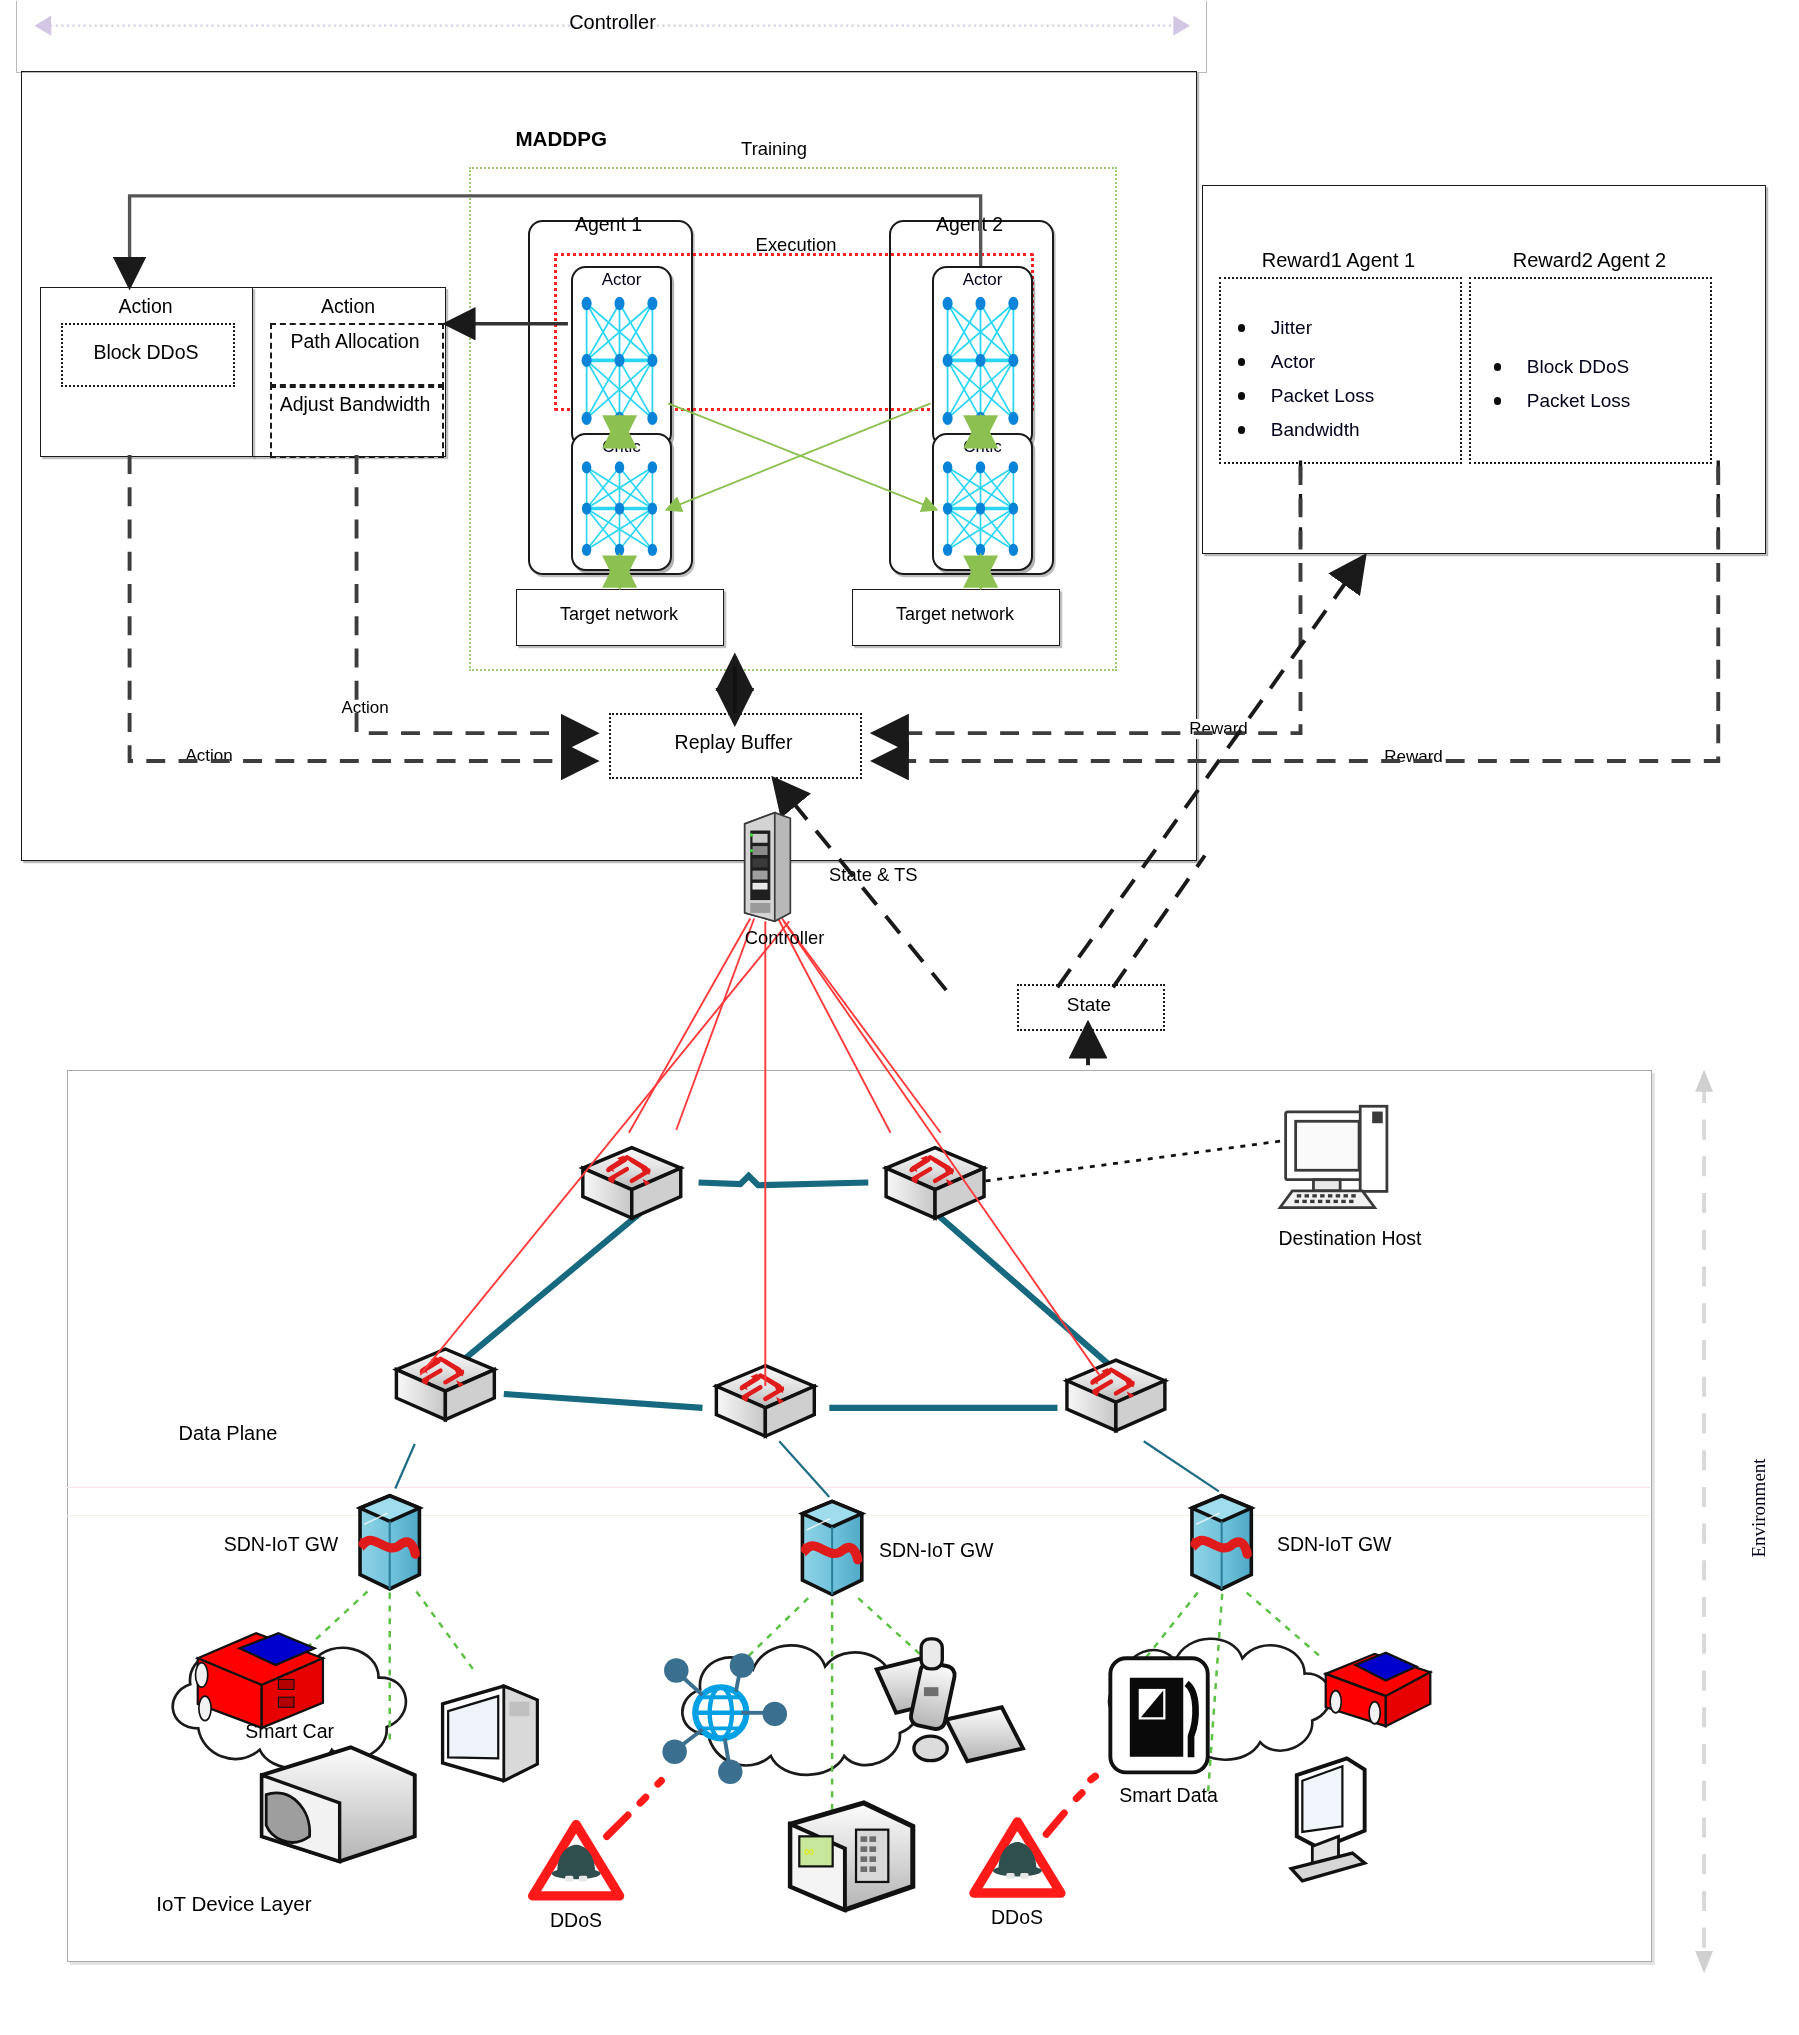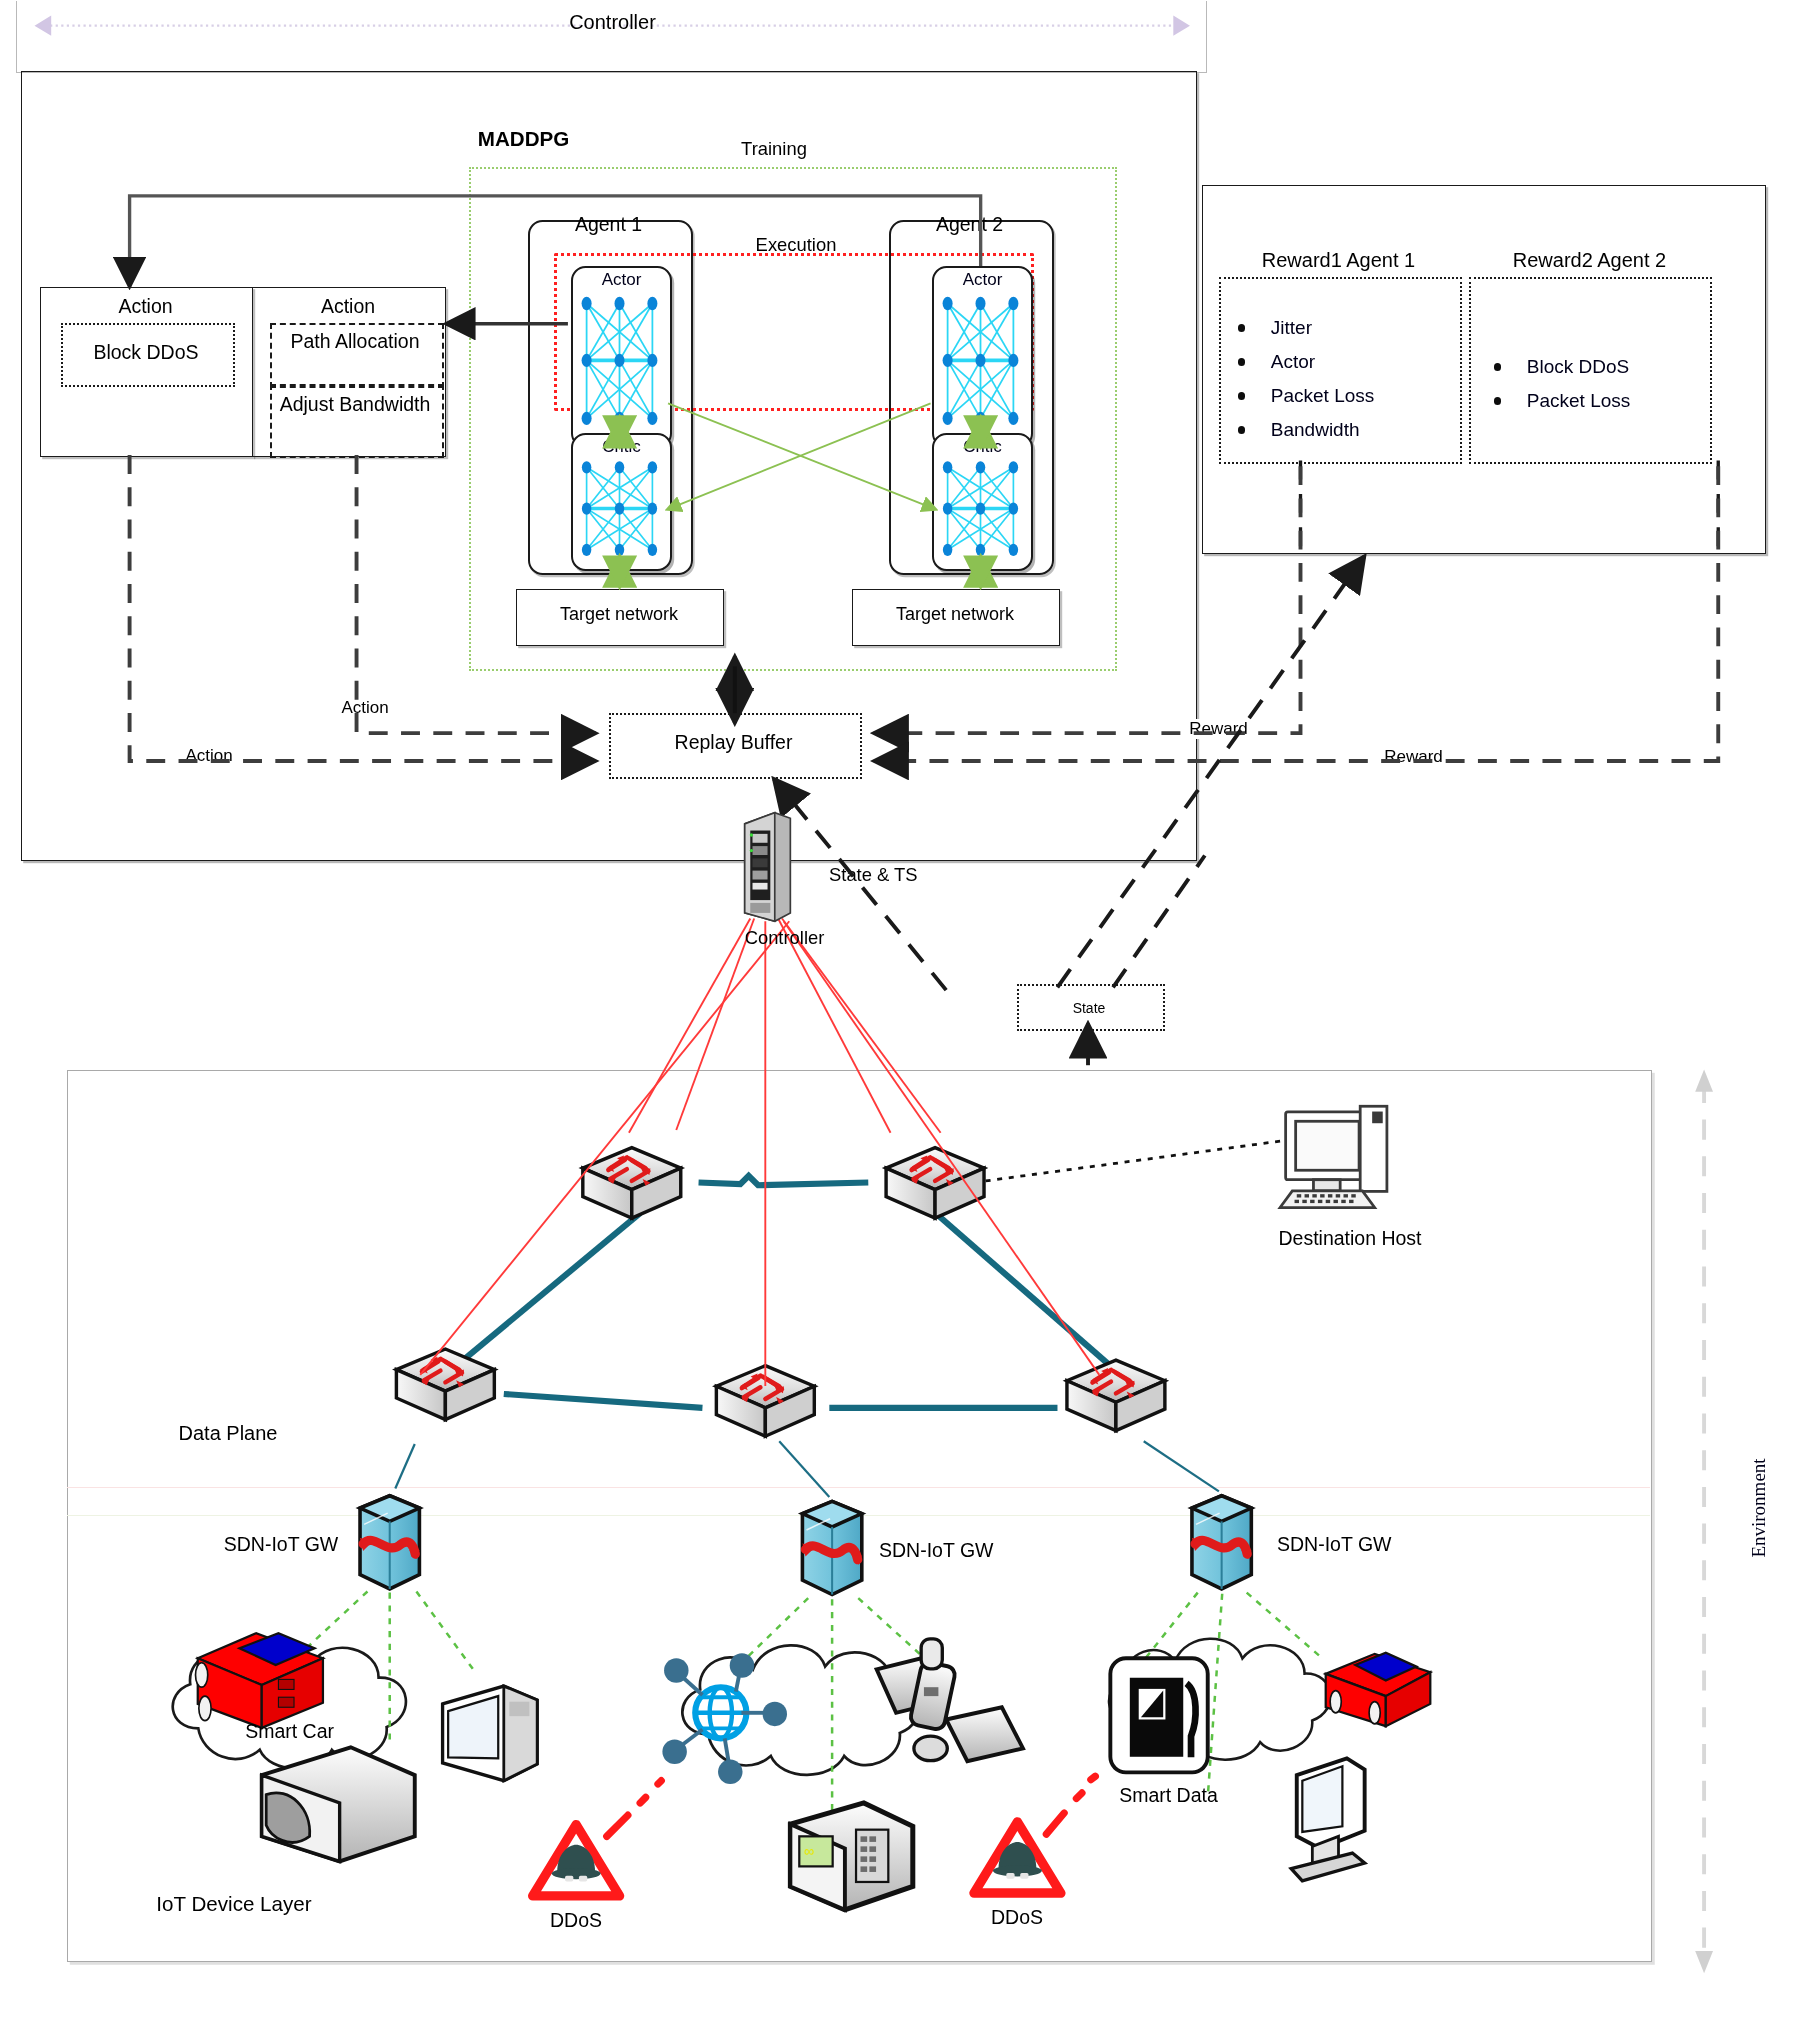--- a/index.html
+++ b/index.html
@@ -47,21 +47,21 @@
       <polygon points="2108,28 2138,46 2108,64" fill="#d2c6e4"></polygon>
     </g>
   </svg>
   <div class="ctr" style="left:490px;top:11px;width:245px;font-size:20px;z-index:4;">Controller</div>
 
   <div class="solidbox" style="left:21px;top:71px;width:1174px;height:788px;"></div>
 
   <div style="position:absolute;left:469px;top:167px;width:644px;height:500px;
               border:2.8px dotted #9acd6e;"></div>
 
-  <div class="ctr" style="left:440px;top:127px;width:167px;font-size:20.6px;font-weight:bold;text-align:center;">MADDPG</div>
+  <div class="ctr" style="left:440px;top:127px;width:167px;font-size:20.6px;font-weight:bold;text-align:right;">MADDPG</div>
   <div class="ctr" style="left:696px;top:138px;width:156px;font-size:18.4px;">Training</div>
 
   <div class="thinbox rnd" style="left:528px;top:220px;width:161px;height:351px;border-width:2.2px;
               box-shadow:1.7px 2.2px 0 0 rgba(0,0,0,.25);"></div>
   <div class="thinbox rnd" style="left:889px;top:220px;width:161px;height:351px;border-width:2.2px;
               box-shadow:1.7px 2.2px 0 0 rgba(0,0,0,.25);"></div>
 
   <div class="ctr" style="left:528px;top:213px;width:161px;font-size:19.5px;">Agent 1</div>
   <div class="ctr" style="left:889px;top:213px;width:161px;font-size:19.5px;">Agent 2</div>
 
@@ -392,21 +392,21 @@
       <rect x="1352" y="1564" width="27" height="16" fill="#9e9e9e"></rect>
       <rect x="1352" y="1586" width="27" height="12" fill="#e8e8e8"></rect>
       <rect x="1348" y="1622" width="36" height="18" fill="#9a9a9a"></rect>
       <circle cx="1350" cy="1500" r="3" fill="#3bdc3b"></circle>
       <circle cx="1350" cy="1528" r="3" fill="#3bdc3b"></circle>
     </g>
   </svg>
   <div class="ctr" style="left:715px;top:927px;width:139px;font-size:18.4px;z-index:9;">Controller</div>
 
   <div class="dotbox" style="left:1017px;top:984px;width:144px;height:43px;z-index:9;"></div>
-  <div class="ctr" style="left:1017px;top:994px;width:144px;font-size:14px;z-index:10;margin-top:6px;">State</div>
+  <div class="ctr" style="left:1017px;top:994px;width:144px;font-size:19px;z-index:10;">State</div>
 
   <div class="envbox" style="left:67px;top:1070px;width:1583px;height:890px;"></div>
 
   <svg width="1800" height="2035" style="z-index:4" viewBox="0 0 3234 3657">
     <g stroke="#d8d8d8" stroke-width="7" fill="none" stroke-dasharray="36 30">
       <line x1="3062" y1="1946" x2="3062" y2="3520"></line>
     </g>
     <polygon points="3062,1922 3046,1962 3078,1962" fill="#d0d0d0"></polygon>
     <polygon points="3062,3546 3046,3506 3078,3506" fill="#d0d0d0"></polygon>
   </svg>

